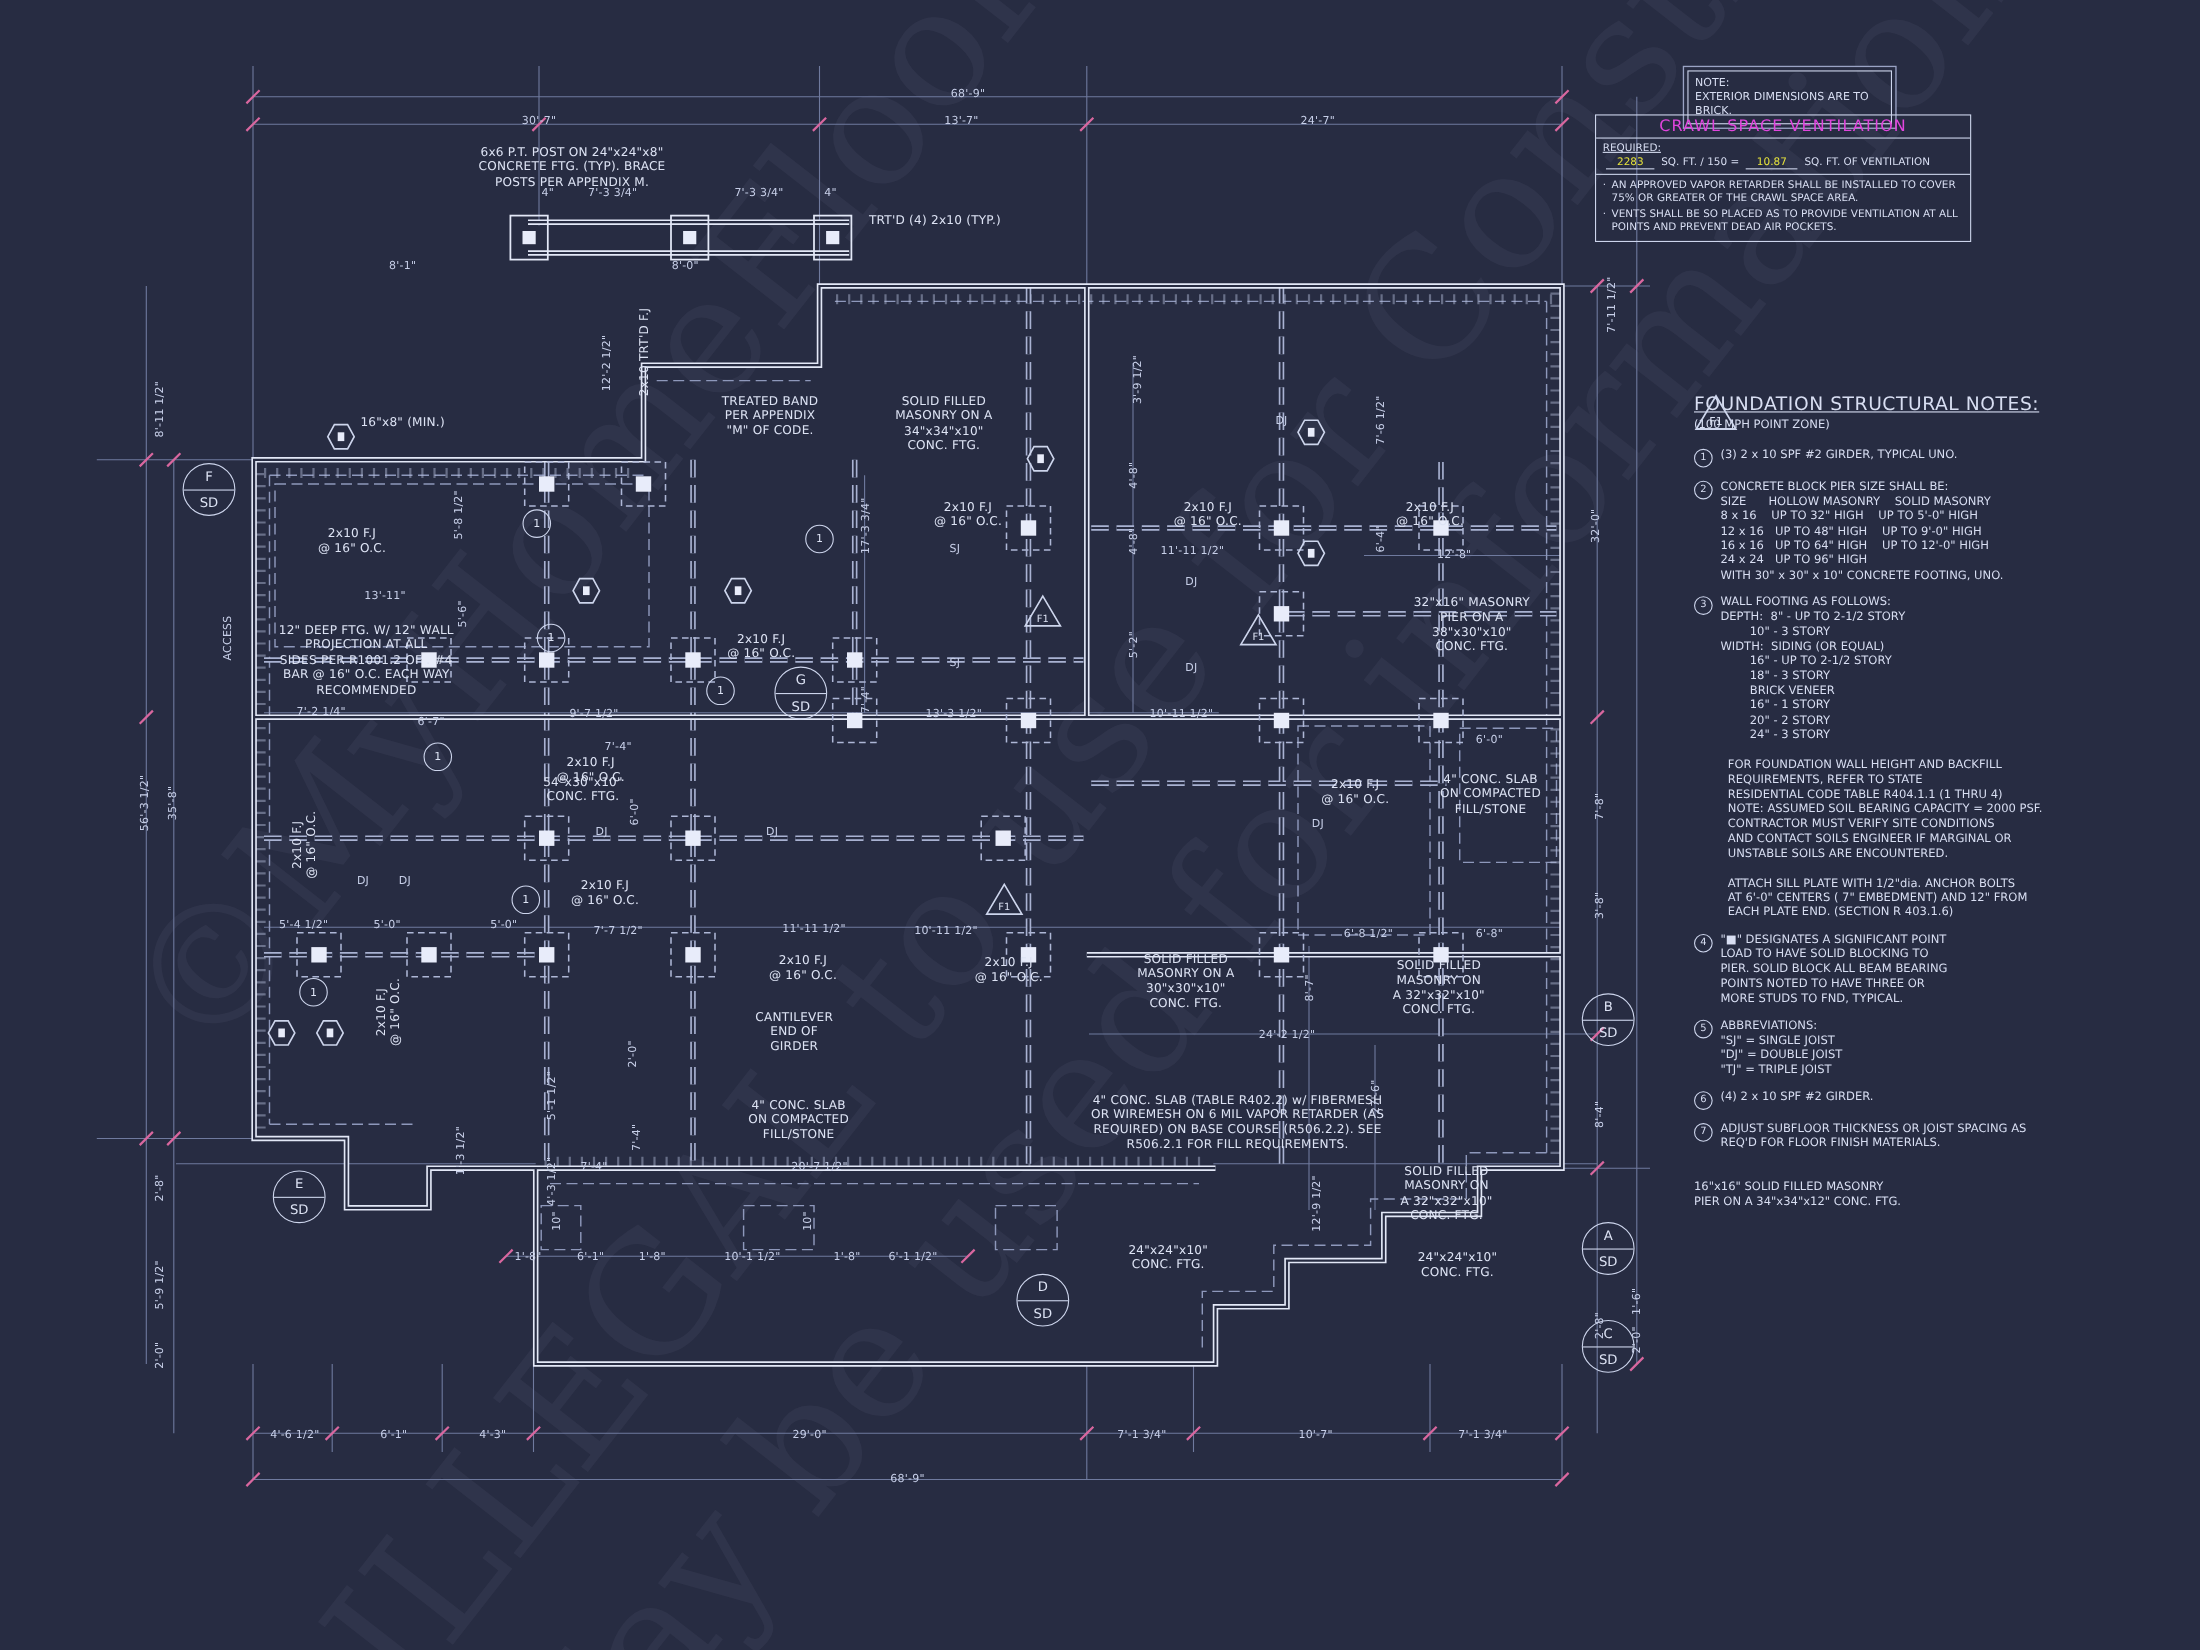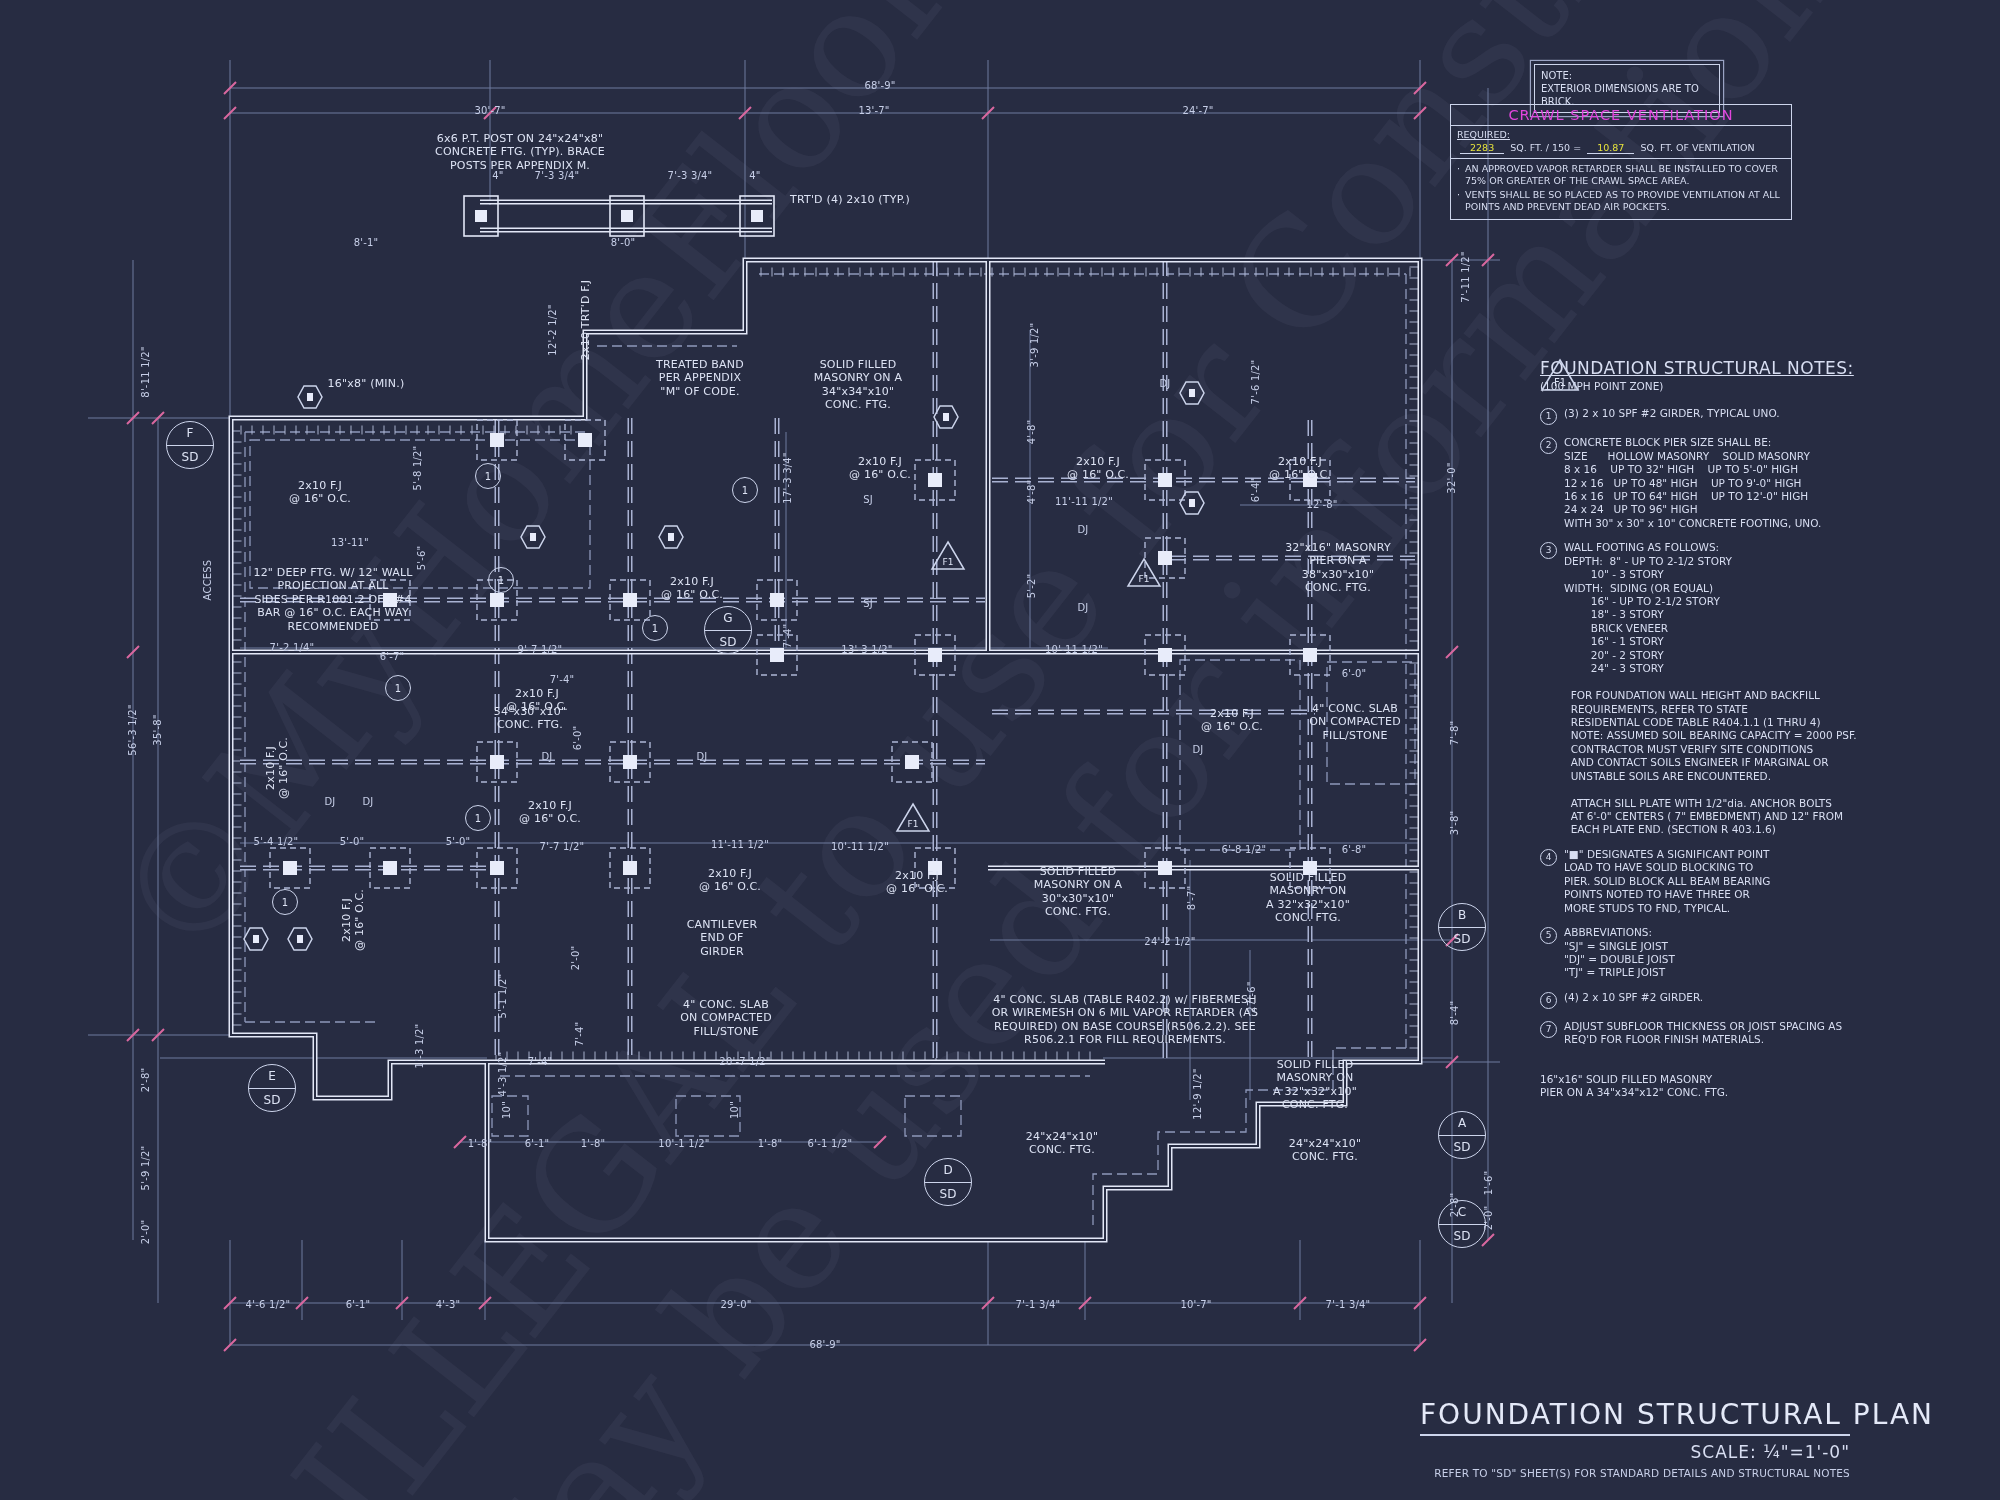--- a/index.html
+++ b/index.html
@@ -551,19 +551,14 @@
         <polygon points="20,2 38,32 2,32" fill="none" stroke="#cdd5ec" stroke-width="1.6"></polygon>
         <text x="20" y="28" text-anchor="middle" font-size="10" fill="#dde3f4" font-family="DejaVu Sans, sans-serif">F1</text>
       </svg>
       <div class="leg-lines" id="leg-lines">
           <div>16"x16" SOLID FILLED MASONRY</div>
           <div>PIER ON A 34"x34"x12" CONC. FTG.</div>
         </div>
     </div>
   </div>
 
-  <div id="title-block">
-    <div class="tb-title">FOUNDATION STRUCTURAL PLAN</div>
-    <div class="tb-scale">SCALE: ¼"=1'-0"</div>
-    <div class="tb-refer">REFER TO "SD" SHEET(S) FOR STANDARD DETAILS AND STRUCTURAL NOTES</div>
-  </div>
 
 </div>
 
 </body></html>

